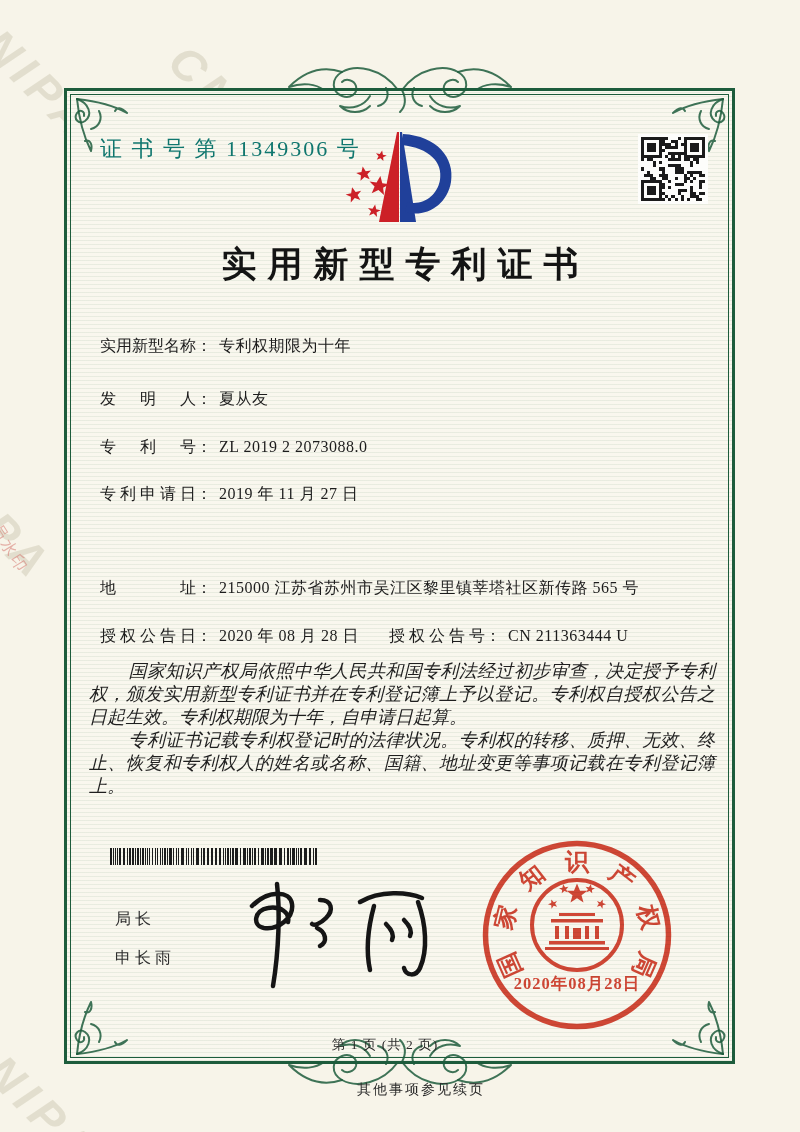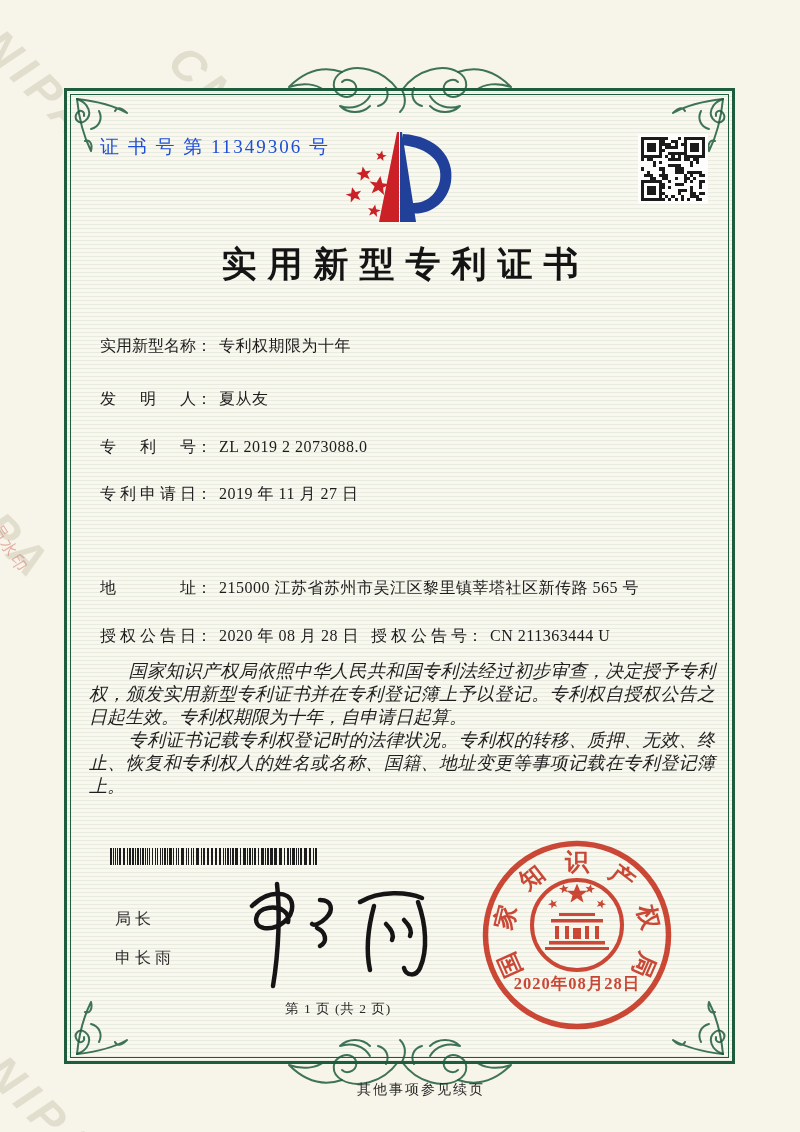--- a/index.html
+++ b/index.html
@@ -29,55 +29,55 @@
     font-weight:bold;font-style:italic;font-size:46px;letter-spacing:7px;
     color:rgba(185,178,150,0.32);transform:rotate(45deg);transform-origin:left top;
     pointer-events:none;white-space:nowrap;
   }
   .wm-red{
     position:absolute;font-family:"Liberation Sans","DejaVu Sans",sans-serif;
     font-size:16px;letter-spacing:2px;color:rgba(214,118,112,0.55);
     transform:rotate(58deg);transform-origin:left top;pointer-events:none;white-space:nowrap;
   }
 
-  .cert-no{position:absolute;left:100px;top:134px;font-size:19px;letter-spacing:2px;color:#1d4ed8;}
+  .cert-no{position:absolute;left:100px;top:134px;font-size:22px;letter-spacing:2px;color:#0f766e;}
   .logo{position:absolute;left:333px;top:118px;}
   .qr{position:absolute;left:638px;top:134px;width:70px;height:70px;background:#fdfdfb;padding:3px;box-sizing:border-box;}
   .qr svg{display:block;width:64px;height:64px;shape-rendering:crispEdges;fill:#1b1b1b;}
 
   .title{
     position:absolute;left:0;right:0;top:241px;text-align:center;
     font-size:35px;font-weight:bold;letter-spacing:11px;text-indent:11px;color:#141414;
   }
 
   .frow{position:absolute;left:100px;font-size:16px;white-space:nowrap;color:#1c1c1c;}
   .flabel{display:inline-block;width:96px;text-align:justify;text-align-last:justify;vertical-align:bottom;}
   .colon{margin-right:7px;}
   .fvalue{letter-spacing:0.5px;}
-  .pair2{margin-left:12px;}
+  .pair2{margin-left:30px;}
 
   .paras{
     position:absolute;left:89px;top:660px;width:626px;
     font-size:18px;line-height:23px;font-style:italic;color:#1f1f1f;text-align:justify;
   }
   .paras p{margin:0;text-indent:2.2em;}
 
   .barcode{position:absolute;left:110px;top:848px;}
   .barcode svg{display:block;fill:#1d1d1d;}
 
   .sig-title{position:absolute;left:115px;top:909px;font-family:"Liberation Sans","DejaVu Sans",sans-serif;font-size:16px;letter-spacing:4px;color:#2e2e2e;}
   .sig-name{position:absolute;left:115px;top:948px;font-family:"Liberation Sans","DejaVu Sans",sans-serif;font-size:16px;letter-spacing:4px;color:#2e2e2e;}
   .sig-script{position:absolute;left:222px;top:876px;}
   .sig-script path{stroke:#151515;stroke-width:4.5;fill:none;stroke-linecap:round;stroke-linejoin:round;}
 
   .seal{position:absolute;left:467px;top:825px;mix-blend-mode:multiply;opacity:0.93;}
   .seal-char{font-size:24px;font-weight:bold;fill:var(--seal-red);font-family:"Liberation Sans","DejaVu Sans",sans-serif;text-anchor:middle;dominant-baseline:central;}
   .seal-date{font-size:16.5px;font-weight:bold;fill:var(--seal-red);text-anchor:middle;letter-spacing:1px;font-family:"Liberation Serif","DejaVu Serif",serif;}
 
-  .page-ind{position:absolute;left:285px;top:1000px;width:200px;font-size:13.5px;letter-spacing:1px;color:#2a2a2a;}
+  .page-ind{position:absolute;left:285px;top:1036px;width:200px;text-align:center;font-size:13.5px;letter-spacing:1px;color:#2a2a2a;}
   .foot-note{position:absolute;left:285px;top:1081px;width:200px;text-align:right;font-size:14px;letter-spacing:2px;color:#2a2a2a;}
 
   .orn path{stroke:var(--border-green);fill:none;stroke-width:2;stroke-linecap:round;stroke-linejoin:round;opacity:0.85;}
   .orn{position:absolute;}
 </style>
 </head>
 <body>
 
 <div class="page">
 

